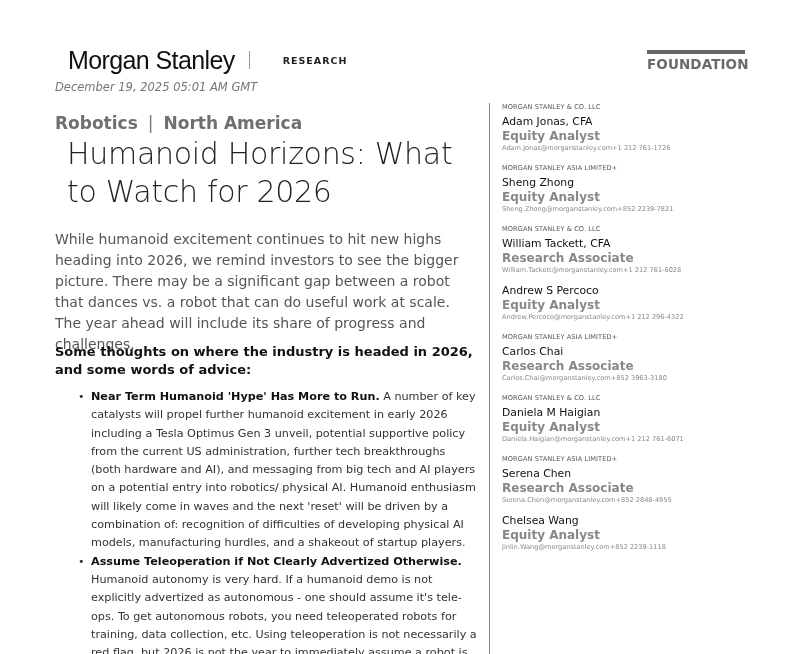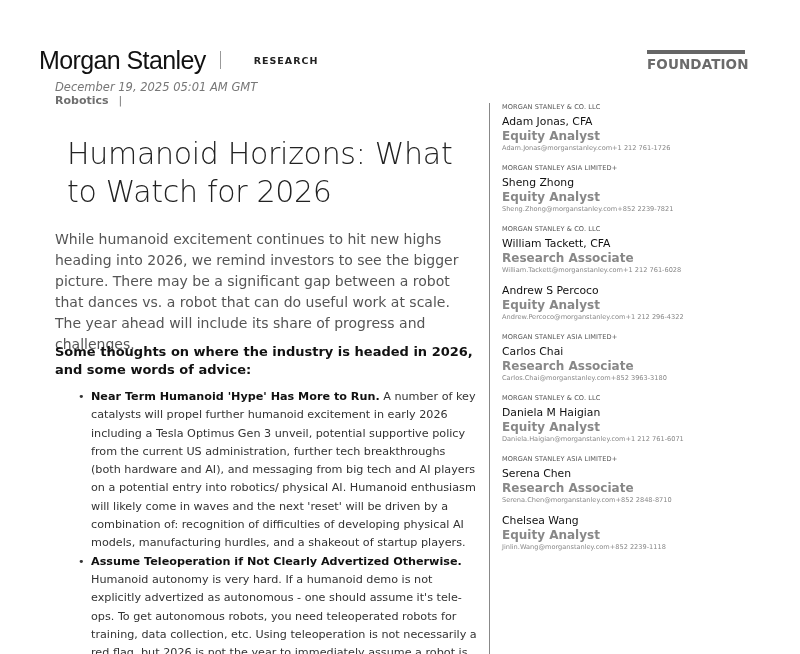--- a/index.html
+++ b/index.html
@@ -1,29 +1,29 @@
 <!DOCTYPE html>
 <html><head>
   <meta charset="utf-8">
   <style>
     * { box-sizing: border-box; margin: 0; padding: 0; }
     html, body { width: 800px; height: 654px; overflow: hidden; background: #ffffff; }
     body { position: relative; font-family: "DejaVu Sans", sans-serif; color: #222; }
 
-    .masthead { position: absolute; left: 39px; top: 46px; display: flex; align-items: center; }
+    .masthead { position: absolute; left: 68px; top: 46px; display: flex; align-items: center; }
     .logo { font-family: "Liberation Sans", sans-serif; font-size: 25px; letter-spacing: -0.6px; color: #111; line-height: 28px; }
     .mast-sep { width: 1px; height: 18px; background: #999; margin: 0 13px 0 14px; }
     .research { font-family: "DejaVu Sans", sans-serif; font-weight: bold; font-size: 9.5px; letter-spacing: 1px; color: #222; padding-left: 20px; }
 
     .foundation { position: absolute; left: 647px; top: 50px; width: 98px; }
     .foundation .bar { height: 4px; background: #666; margin-bottom: 2px; }
     .foundation .word { font-family: "DejaVu Sans", sans-serif; font-weight: bold; font-size: 13.5px; color: #6b6b6b; letter-spacing: 0.1px; }
 
     .date { position: absolute; left: 55px; top: 80px; font-style: italic; font-size: 11.5px; color: #777; }
-    .category { position: absolute; left: 55px; top: 94px; font-size: 11px; font-weight: bold; color: #6f6f6f; display: flex; align-items: center; }
+    .category { position: absolute; left: 55px; top: 113px; font-size: 17px; font-weight: bold; color: #6f6f6f; display: flex; align-items: center; }
     .category .sep { margin: 0 10px; font-weight: normal; color: #777; }
 
     .title { position: absolute; left: 67px; top: 135px; width: 420px; font-size: 30px; font-weight: 300; line-height: 38px; color: #222; font-family: "DejaVu Sans", sans-serif; letter-spacing: -0.3px; }
     .lede { position: absolute; left: 55px; top: 229px; width: 425px; font-size: 14px; line-height: 21px; color: #555; }
     .intro { position: absolute; left: 55px; top: 343px; width: 420px; font-size: 13px; font-weight: bold; line-height: 18px; color: #111; }
 
     .bullets { position: absolute; left: 78px; top: 388px; width: 400px; list-style: none; }
     .bullets li { position: relative; padding-left: 13px; font-size: 11.2px; line-height: 18.3px; color: #333; }
     .bullets li::before { content: "•"; position: absolute; left: 0; top: 0; color: #333; }
     .bullets li b { color: #111; }
@@ -50,20 +50,21 @@
 <div class="foundation">
   <div class="bar"></div>
   <div class="word">FOUNDATION</div>
 </div>
 
 <div class="date">December 19, 2025 05:01 AM GMT</div>
 
 <div class="category">
   <span>Robotics</span>
   <span class="sep">|</span>
+  <span>North America</span>
 </div>
 
 <h1 class="title">Humanoid Horizons: What to Watch for 2026</h1>
 <p class="lede">While humanoid excitement continues to hit new highs heading into 2026, we remind investors to see the bigger picture. There may be a significant gap between a robot that dances vs. a robot that can do useful work at scale. The year ahead will include its share of progress and challenges.</p>
 <p class="intro">Some thoughts on where the industry is headed in 2026, and some words of advice:</p>
 
 <ul class="bullets">
   <li><b>Near Term Humanoid 'Hype' Has More to Run.</b><span> A number of key catalysts will propel further humanoid excitement in early 2026 including a Tesla Optimus Gen 3 unveil, potential supportive policy from the current US administration, further tech breakthroughs (both hardware and AI), and messaging from big tech and AI players on a potential entry into robotics/ physical AI. Humanoid enthusiasm will likely come in waves and the next 'reset' will be driven by a combination of: recognition of difficulties of developing physical AI models, manufacturing hurdles, and a shakeout of startup players.</span></li>
   <li><b>Assume Teleoperation if Not Clearly Advertized Otherwise.</b><span> Humanoid autonomy is very hard. If a humanoid demo is not explicitly advertized as autonomous - one should assume it's tele-ops. To get autonomous robots, you need teleoperated robots for training, data collection, etc. Using teleoperation is not necessarily a red flag, but 2026 is not the year to immediately assume a robot is autonomous.</span></li>
 </ul>
@@ -140,21 +141,21 @@
     </div>
   </div>
 
   <div class="analyst-block">
     <div class="firm">MORGAN STANLEY ASIA LIMITED+</div>
     <div class="person">
       <div class="aname">Serena Chen</div>
       <div class="role">Research Associate</div>
       <div class="contact">
         <span>Serena.Chen@morganstanley.com</span>
-        <span>+852 2848-8710</span>
+        <span>+852 2848-4955</span>
       </div>
     </div>
     <div class="person">
       <div class="aname">Chelsea Wang</div>
       <div class="role">Equity Analyst</div>
       <div class="contact">
         <span>Jinlin.Wang@morganstanley.com</span>
         <span>+852 2239-1118</span>
       </div>
     </div>

